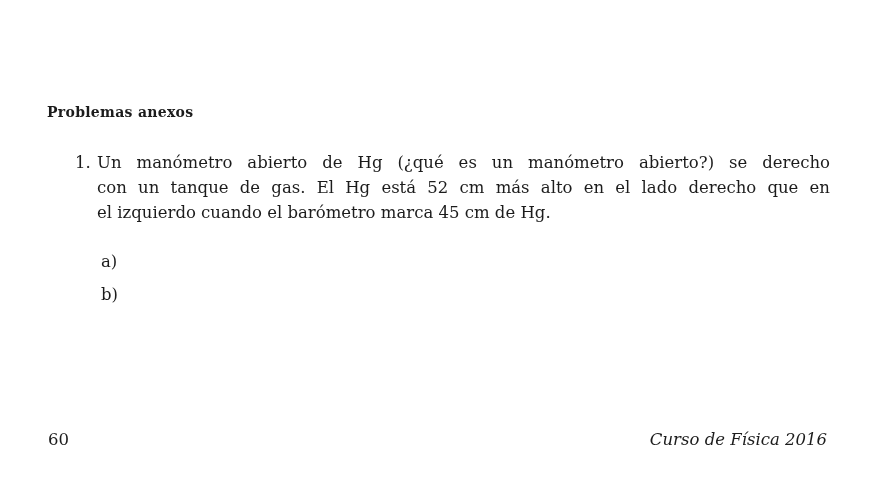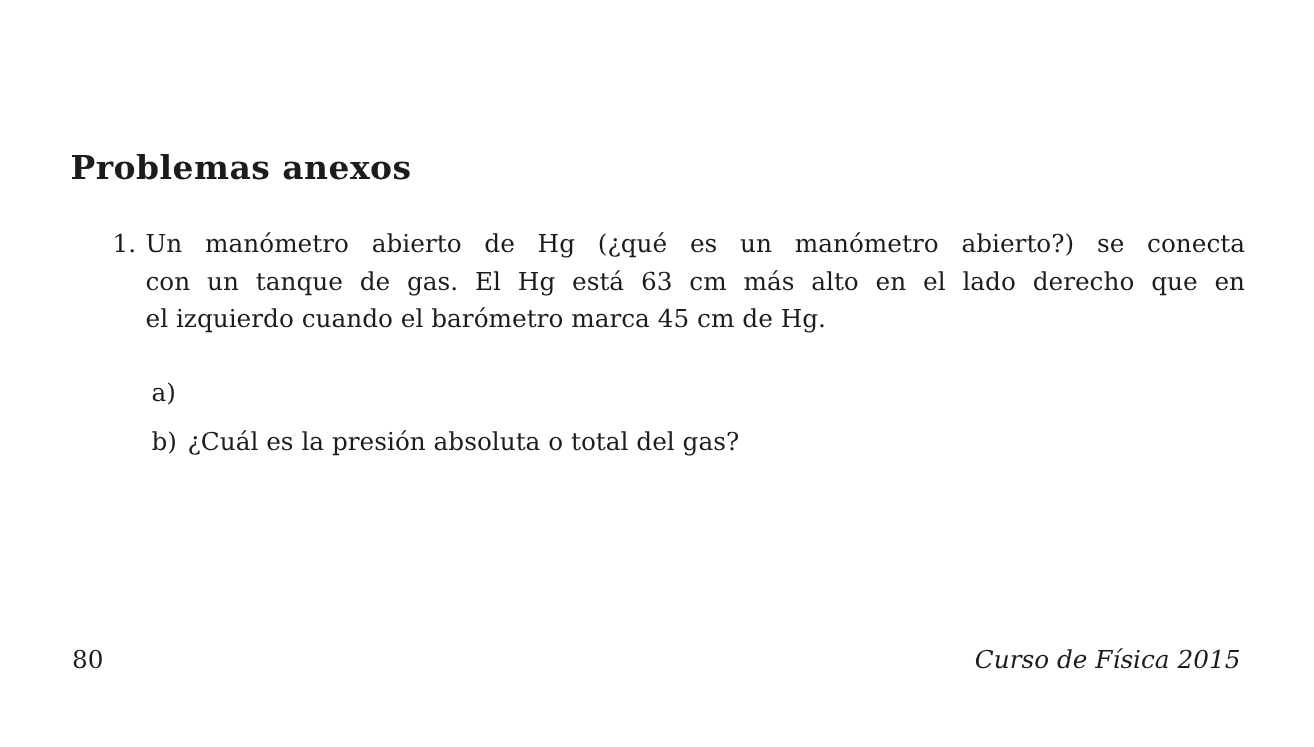--- a/index.html
+++ b/index.html
@@ -16,21 +16,21 @@
     font-family: "DejaVu Serif", serif;
     font-size: 16.5px;
     line-height: 25px;
     overflow: hidden;
   }
   .heading {
     position: absolute;
     left: 47px;
     top: 99px;
     margin: 0;
-    font-size: 22px;
+    font-size: 14px;
     line-height: 26px;
     font-weight: bold;
     letter-spacing: 0.3px;
   }
   .prob-num {
     position: absolute;
     left: 75px;
     top: 150px;
   }
   .prob-body {
@@ -69,27 +69,26 @@
 </head>
 <body>
 
 <div class="page">
 
   <h1 class="heading">Problemas anexos</h1>
 
   <div class="prob-num">1.</div>
 
   <div class="prob-body">
-    <div class="line justify">Un manómetro abierto de Hg (¿qué es un manómetro abierto?) se conecta</div>
-    <div class="line justify">con un tanque de gas. El Hg está 63 cm más alto en el lado derecho que en</div>
+    <div class="line justify">Un manómetro abierto de Hg (¿qué es un manómetro abierto?) se derecho</div>
+    <div class="line justify">con un tanque de gas. El Hg está 52 cm más alto en el lado derecho que en</div>
     <div class="line">el izquierdo cuando el barómetro marca 45 cm de Hg.</div>
   </div>
 
   <div class="sub-label-a">a)</div>
 
   <div class="sub-label-b">b)</div>
-  <div class="sub-text-b">¿Cuál es la presión absoluta o total del gas?</div>
 
-  <div class="footer-left">80</div>
+  <div class="footer-left">60</div>
 
-  <div class="footer-right">Curso de Física 2015</div>
+  <div class="footer-right">Curso de Física 2016</div>
 
 </div>
 
 </body></html>

